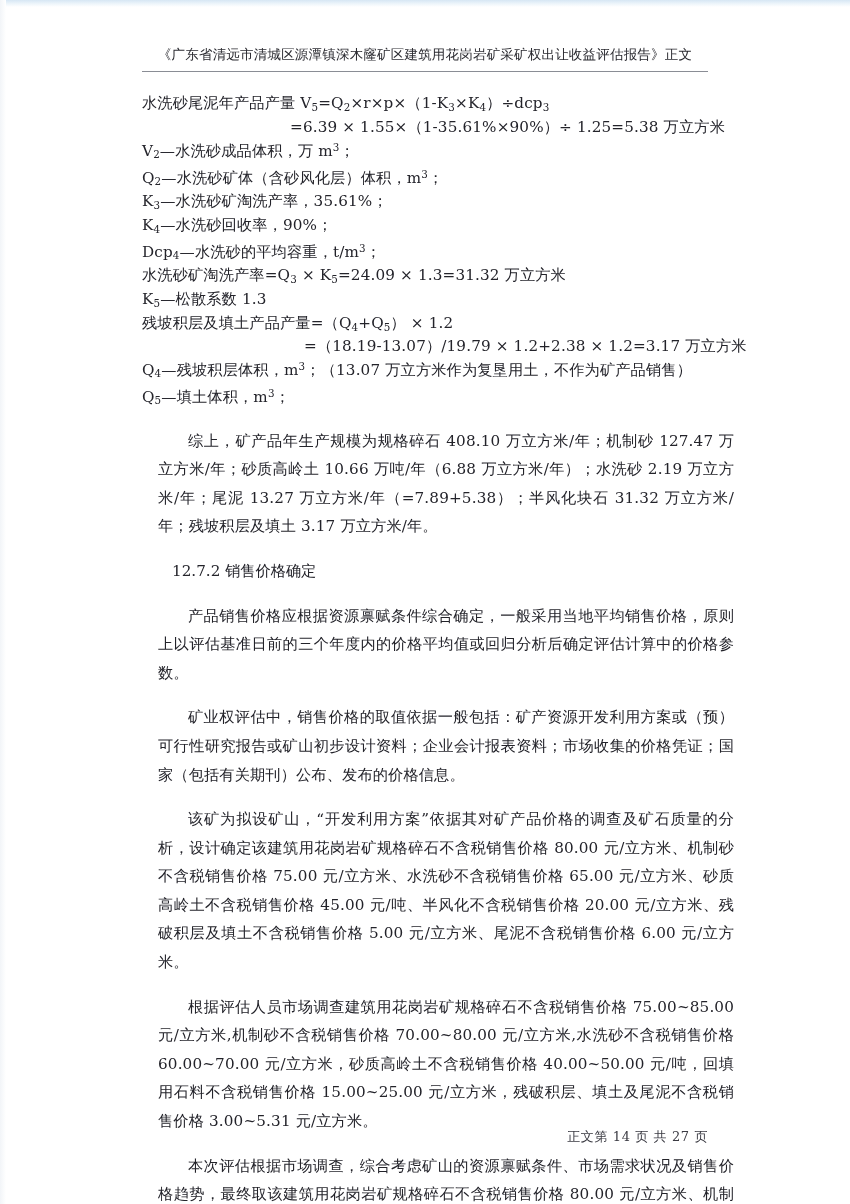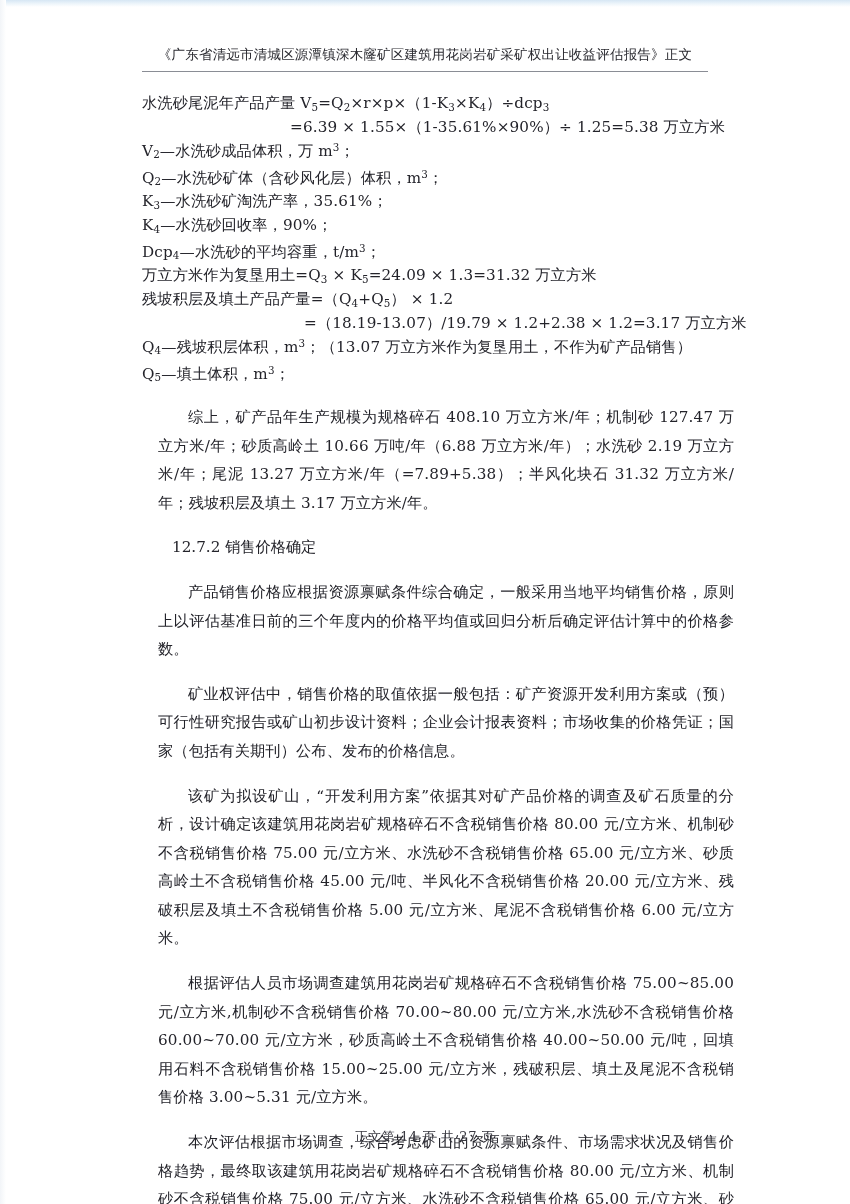--- a/index.html
+++ b/index.html
@@ -113,21 +113,21 @@
     font-size: .68em;
     vertical-align: .45em;
   }
 
   
   .footer {
     position: absolute;
     top: 1128px;
     left: 142px;
     width: 566px;
-    text-align: center;
+    text-align: right;
   }
   .footer-text {
     font-size: 13px;
     color: #3a3a42;
     letter-spacing: .6px;
   }
 </style>
 </head>
 <body>
 
@@ -150,22 +150,23 @@
     <div class="line"><span>V</span><sub>2</sub><span>—水洗砂成品体积，万 m</span><sup>3</sup><span>；</span></div>
 
     <div class="line"><span>Q</span><sub>2</sub><span>—水洗砂矿体（含砂风化层）体积，m</span><sup>3</sup><span>；</span></div>
 
     <div class="line"><span>K</span><sub>3</sub><span>—水洗砂矿淘洗产率，35.61%；</span></div>
 
     <div class="line"><span>K</span><sub>4</sub><span>—水洗砂回收率，90%；</span></div>
 
     <div class="line"><span>Dcp</span><sub>4</sub><span>—水洗砂的平均容重，t/m</span><sup>3</sup><span>；</span></div>
 
-    <div class="line"><span>万立方米作为复垦用土=Q</span><sub>3</sub><span> × K</span><sub>5</sub><span>=24.09 × 1.3=31.32 万立方米</span></div>
+    <div class="line"><span>水洗砂矿淘洗产率=Q</span><sub>3</sub><span> × K</span><sub>5</sub><span>=24.09 × 1.3=31.32 万立方米</span></div>
 
+    <div class="line"><span>K</span><sub>5</sub><span>—松散系数 1.3</span></div>
 
     <div class="line"><span>残坡积层及填土产品产量=（Q</span><sub>4</sub><span>+Q</span><sub>5</sub><span>） × 1.2</span></div>
 
     <div class="line center-ish2">=（18.19-13.07）/19.79 × 1.2+2.38 × 1.2=3.17 万立方米</div>
 
     <div class="line"><span>Q</span><sub>4</sub><span>—残坡积层体积，m</span><sup>3</sup><span>；（13.07 万立方米作为复垦用土，不作为矿产品销售）</span></div>
 
     <div class="line"><span>Q</span><sub>5</sub><span>—填土体积，m</span><sup>3</sup><span>；</span></div>
 
     <p class="para indent blk">综上，矿产品年生产规模为规格碎石 408.10 万立方米/年；机制砂 127.47 万立方米/年；砂质高岭土 10.66 万吨/年（6.88 万立方米/年）；水洗砂 2.19 万立方米/年；尾泥 13.27 万立方米/年（=7.89+5.38）；半风化块石 31.32 万立方米/年；残坡积层及填土 3.17 万立方米/年。</p>

